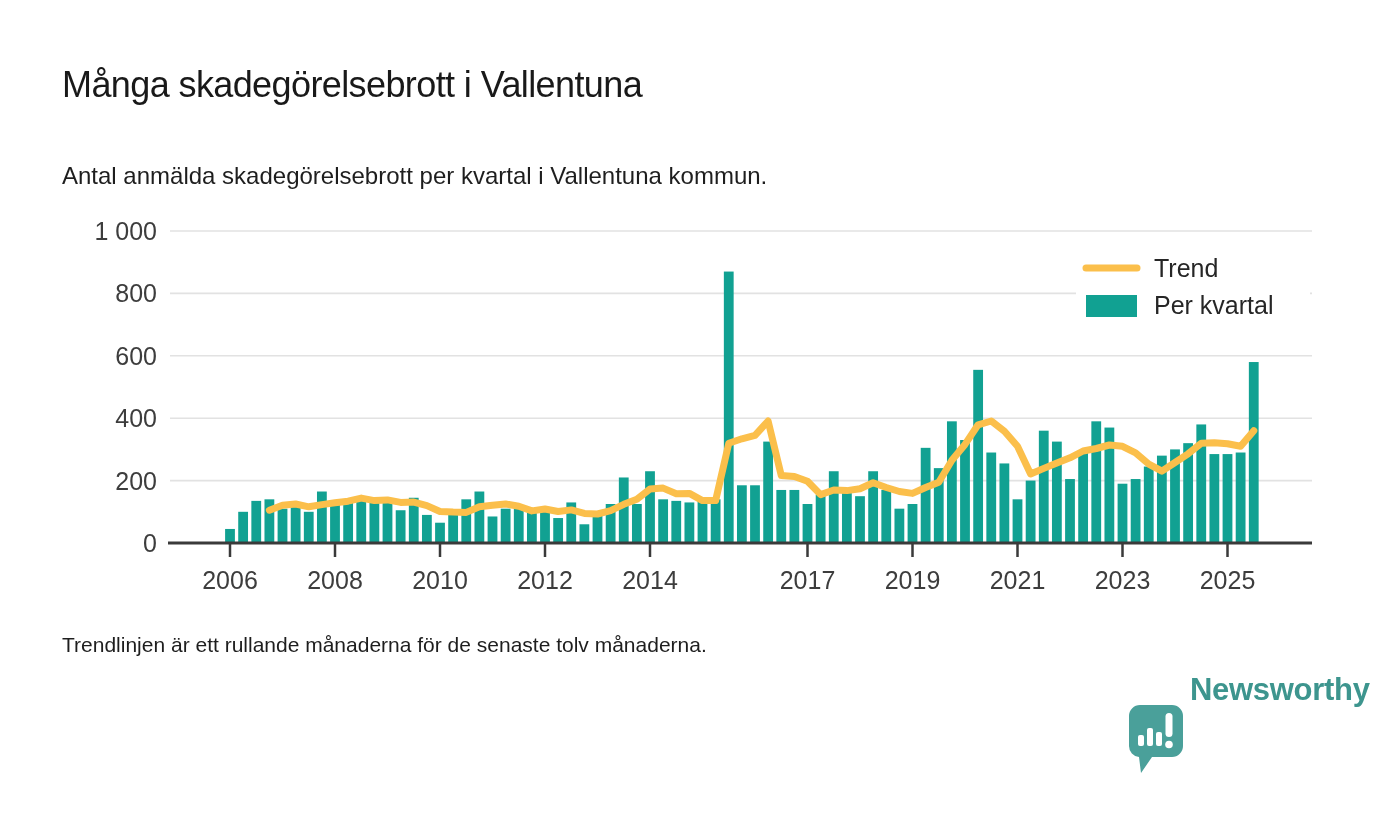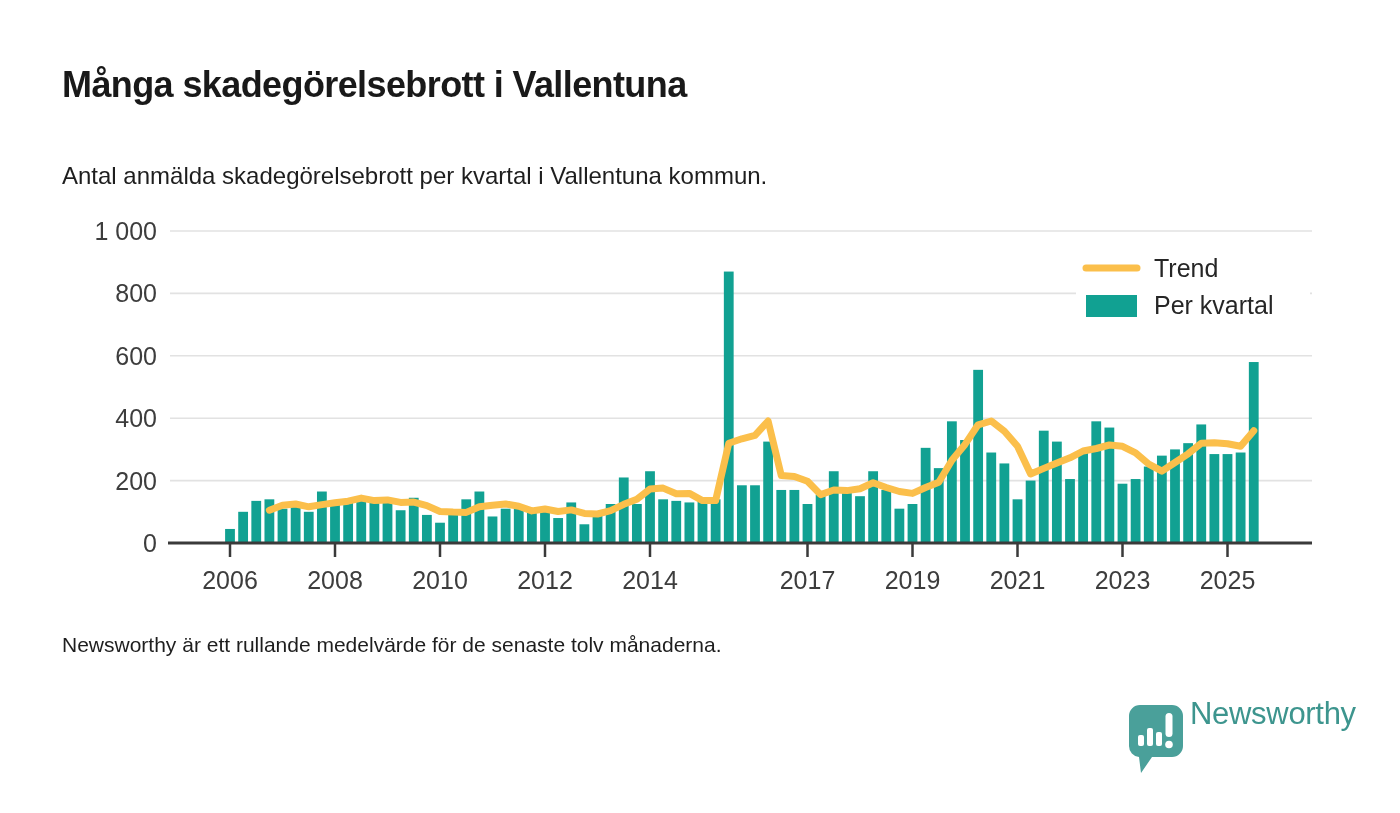--- a/index.html
+++ b/index.html
@@ -1,23 +1,23 @@
 <!DOCTYPE html>
 <html><head>
 <meta charset="utf-8">
 <style>
   html,body{margin:0;padding:0;background:#ffffff;}
   body{width:1400px;height:813px;font-family:"Liberation Sans",sans-serif;}
   .stage{position:relative;width:1400px;height:813px;overflow:hidden;background:#fff;}
-  .title{position:absolute;left:62px;top:64px;margin:0;font-size:36px;font-weight:700;color:#191919;letter-spacing:-0.6px;}
+  .title{position:absolute;left:62px;top:64px;margin:0;font-size:36px;font-weight:400;color:#191919;letter-spacing:-0.6px;}
   .subtitle{position:absolute;left:62px;top:162px;margin:0;font-size:24px;font-weight:400;color:#1e1e1e;}
   .chart-svg{position:absolute;left:0;top:0;}
   .footnote{position:absolute;left:62px;top:633px;margin:0;font-size:21px;color:#1e1e1e;}
   .brand-icon{position:absolute;left:1128px;top:704px;}
-  .brand-name{position:absolute;left:1190px;top:696px;font-size:31px;font-weight:400;color:#3d958e;letter-spacing:-0.3px;}
+  .brand-name{position:absolute;left:1190px;top:672px;font-size:31px;font-weight:700;color:#3d958e;letter-spacing:-0.3px;}
 </style>
 </head>
 <body>
 
 <div class="stage">
 
   <svg class="chart-svg" id="chart" width="1400" height="813" viewBox="0 0 1400 813">
       <g>
         <line x1="170" x2="1312" y1="480.6" y2="480.6" stroke="#e2e2e2" stroke-width="1.6"></line>
         <line x1="170" x2="1312" y1="418.2" y2="418.2" stroke="#e2e2e2" stroke-width="1.6"></line>
@@ -146,21 +146,21 @@
         </g>
         <g>
           <rect x="1086" y="295" width="51" height="22" fill="#11a192"></rect>
           <text x="1154" y="314" font-size="25" fill="#262626">Per kvartal</text>
         </g>
       </g>
     </svg>
 
   <h1 class="title">Många skadegörelsebrott i Vallentuna</h1>
   <p class="subtitle">Antal anmälda skadegörelsebrott per kvartal i Vallentuna kommun.</p>
-  <p class="footnote">Newsworthy är ett rullande medelvärde för de senaste tolv månaderna.</p>
+  <p class="footnote">Trendlinjen är ett rullande månaderna för de senaste tolv månaderna.</p>
 
   <svg class="brand-icon" width="56" height="72" viewBox="0 0 56 72">
     <path d="M12 1 h32 a11 11 0 0 1 11 11 v30 a11 11 0 0 1 -11 11 h-20 l-11 16 -2 -16 a11 11 0 0 1 -10 -11 v-30 a11 11 0 0 1 11 -11 z" fill="#4aa09a"></path>
     <g>
       <rect x="10" y="31" width="6" height="11" rx="2" fill="#ffffff"></rect>
       <rect x="19" y="24" width="6" height="18" rx="2" fill="#ffffff"></rect>
       <rect x="28" y="28" width="6" height="14" rx="2" fill="#ffffff"></rect>
     </g>
     <g>
       <rect x="37.5" y="9" width="7" height="24" rx="3.5" fill="#ffffff"></rect>

